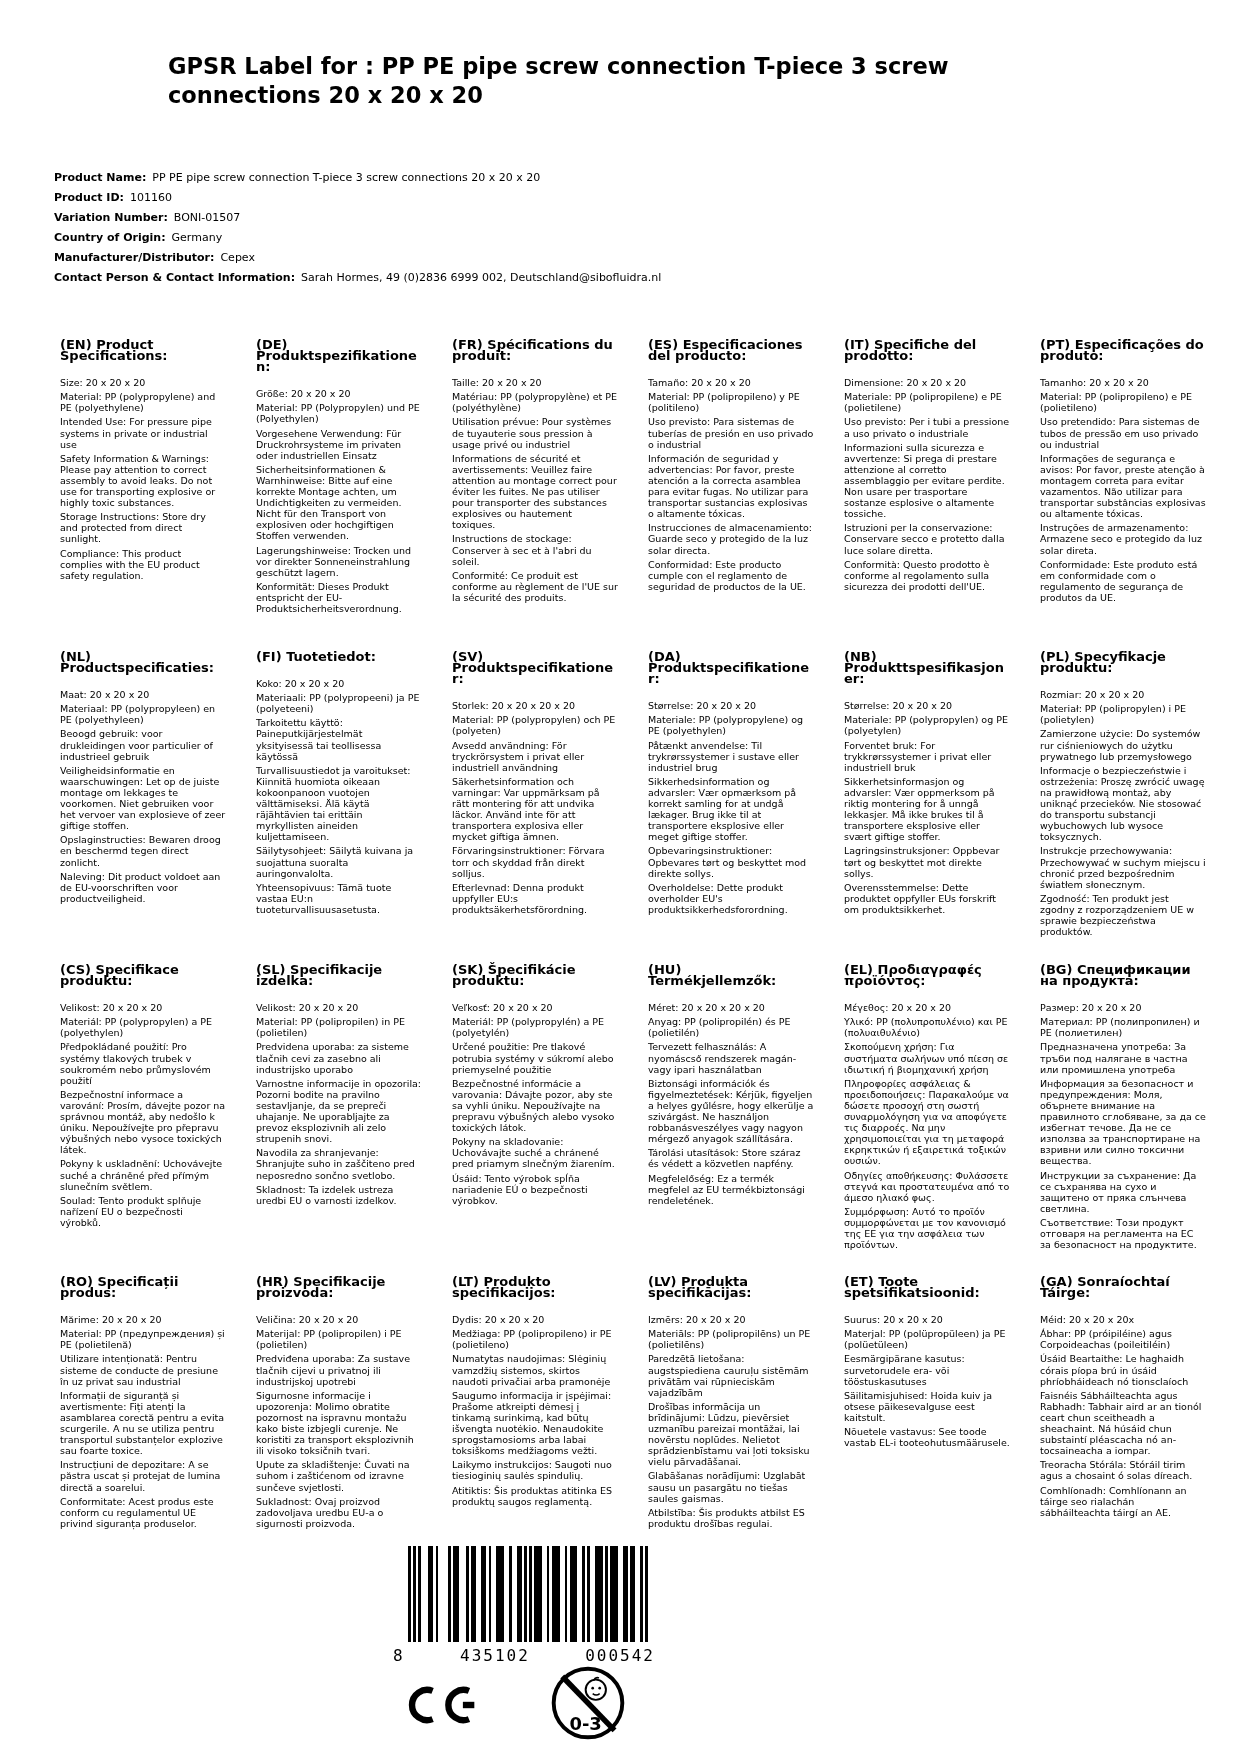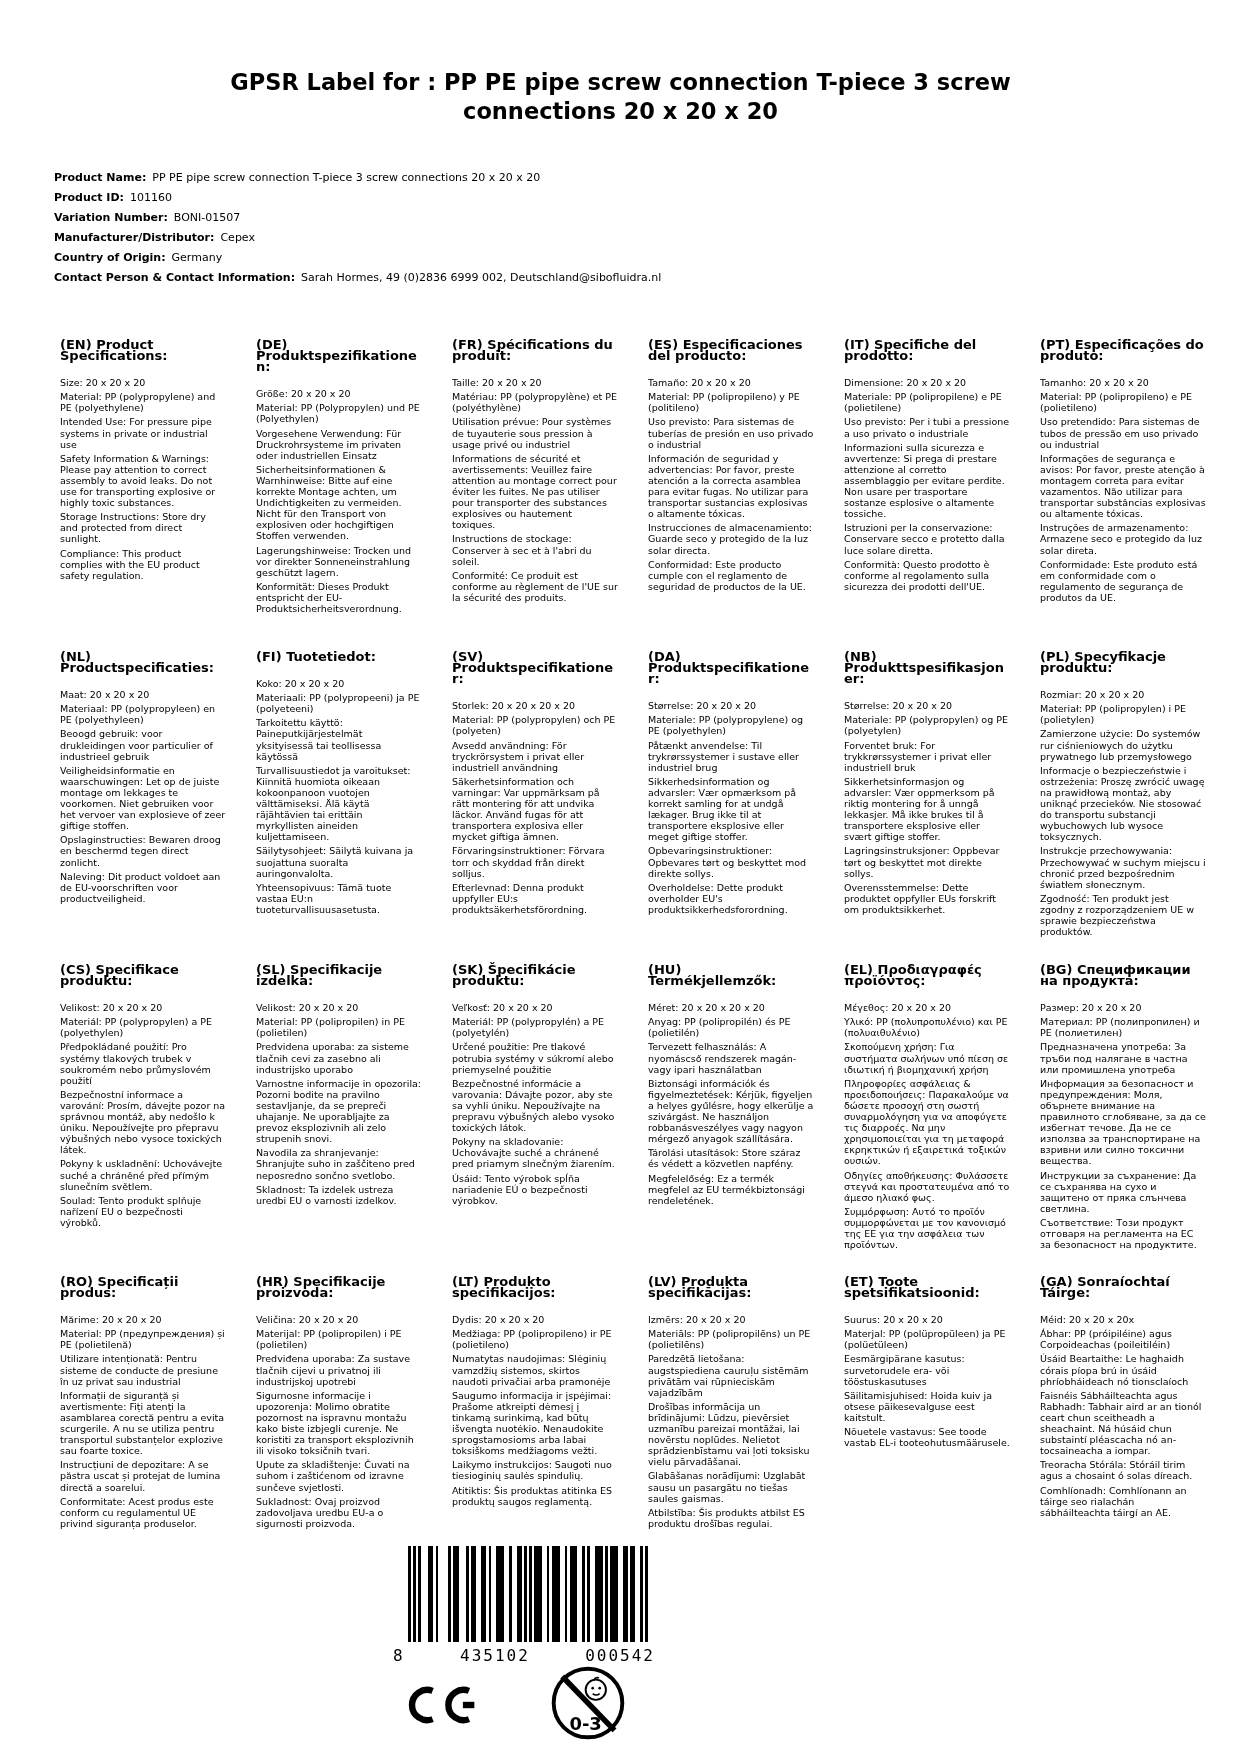--- a/index.html
+++ b/index.html
@@ -1,22 +1,22 @@
 <!DOCTYPE html>
 <html><head>
 <meta charset="utf-8">
 <style>
   html,body{margin:0;padding:0;}
   body{
     width:1241px;height:1754px;position:relative;background:#ffffff;color:#000;
     font-family:"DejaVu Sans","Liberation Sans",sans-serif;overflow:hidden;
   }
   .title{
-    position:absolute;top:52px;left:0;right:0;margin:16px;padding:0 168px;
-    text-align:center;font-size:22.5px;line-height:29px;font-weight:bold;
+    position:absolute;top:52px;left:0;right:0;margin:0;padding:0 168px;
+    font-size:22.5px;line-height:29px;font-weight:bold;
   }
   .product-info{position:absolute;left:54px;top:168px;font-size:11px;line-height:20px;}
   .info-label{font-weight:bold;margin-right:6px;}
   .lang-grid{
     position:absolute;left:60px;top:339px;
     display:grid;grid-template-columns:repeat(6,166px);column-gap:30px;
     grid-template-rows:312px 313px 312px auto;
   }
   .lang-block{font-size:9.5px;line-height:11.1px;overflow-wrap:break-word;}
   .lang-header{font-weight:bold;font-size:13px;line-height:11.1px;}
@@ -36,22 +36,22 @@
 <body>
 
 <div>
 
   <h1 class="title">GPSR Label for : PP PE pipe screw connection T-piece 3 screw connections 20 x 20 x 20</h1>
 
   <div class="product-info">
       <div><span class="info-label">Product Name:</span><span>PP PE pipe screw connection T-piece 3 screw connections 20 x 20 x 20</span></div>
       <div><span class="info-label">Product ID:</span><span>101160</span></div>
       <div><span class="info-label">Variation Number:</span><span>BONI-01507</span></div>
+      <div><span class="info-label">Country of Origin:</span><span>Germany</span></div>
       <div><span class="info-label">Manufacturer/Distributor:</span><span>Cepex</span></div>
-      <div><span class="info-label">Country of Origin:</span><span>Germany</span></div>
       <div><span class="info-label">Contact Person &amp; Contact Information:</span><span>Sarah Hormes, 49 (0)2836 6999 002, Deutschland@sibofluidra.nl</span></div>
     </div>
 
   <div class="lang-grid">
       <div class="lang-block">
         <div class="lang-header">(EN) Product Specifications:</div>
         <div class="lang-par first">Size: 20 x 20 x 20</div>
         <div class="lang-par">Material: PP (polypropylene) and PE (polyethylene)</div>
         <div class="lang-par">Intended Use: For pressure pipe systems in private or industrial use</div>
         <div class="lang-par">Safety Information &amp; Warnings: Please pay attention to correct assembly to avoid leaks. Do not use for transporting explosive or highly toxic substances.</div>
@@ -119,21 +119,21 @@
         <div class="lang-par">Tarkoitettu käyttö: Paineputkijärjestelmät yksityisessä tai teollisessa käytössä</div>
         <div class="lang-par">Turvallisuustiedot ja varoitukset: Kiinnitä huomiota oikeaan kokoonpanoon vuotojen välttämiseksi. Älä käytä räjähtävien tai erittäin myrkyllisten aineiden kuljettamiseen.</div>
         <div class="lang-par">Säilytysohjeet: Säilytä kuivana ja suojattuna suoralta auringonvalolta.</div>
         <div class="lang-par">Yhteensopivuus: Tämä tuote vastaa EU:n tuoteturvallisuusasetusta.</div>
       </div>
       <div class="lang-block">
         <div class="lang-header">(SV) Produktspecifikationer:</div>
         <div class="lang-par first">Storlek: 20 x 20 x 20 x 20</div>
         <div class="lang-par">Material: PP (polypropylen) och PE (polyeten)</div>
         <div class="lang-par">Avsedd användning: För tryckrörsystem i privat eller industriell användning</div>
-        <div class="lang-par">Säkerhetsinformation och varningar: Var uppmärksam på rätt montering för att undvika läckor. Använd fugas för att transportera explosiva eller mycket giftiga ämnen.</div>
+        <div class="lang-par">Säkerhetsinformation och varningar: Var uppmärksam på rätt montering för att undvika läckor. Använd inte för att transportera explosiva eller mycket giftiga ämnen.</div>
         <div class="lang-par">Förvaringsinstruktioner: Förvara torr och skyddad från direkt solljus.</div>
         <div class="lang-par">Efterlevnad: Denna produkt uppfyller EU:s produktsäkerhetsförordning.</div>
       </div>
       <div class="lang-block">
         <div class="lang-header">(DA) Produktspecifikationer:</div>
         <div class="lang-par first">Størrelse: 20 x 20 x 20</div>
         <div class="lang-par">Materiale: PP (polypropylene) og PE (polyethylen)</div>
         <div class="lang-par">Påtænkt anvendelse: Til trykrørssystemer i sustave eller industriel brug</div>
         <div class="lang-par">Sikkerhedsinformation og advarsler: Vær opmærksom på korrekt samling for at undgå lækager. Brug ikke til at transportere eksplosive eller meget giftige stoffer.</div>
         <div class="lang-par">Opbevaringsinstruktioner: Opbevares tørt og beskyttet mod direkte sollys.</div>

